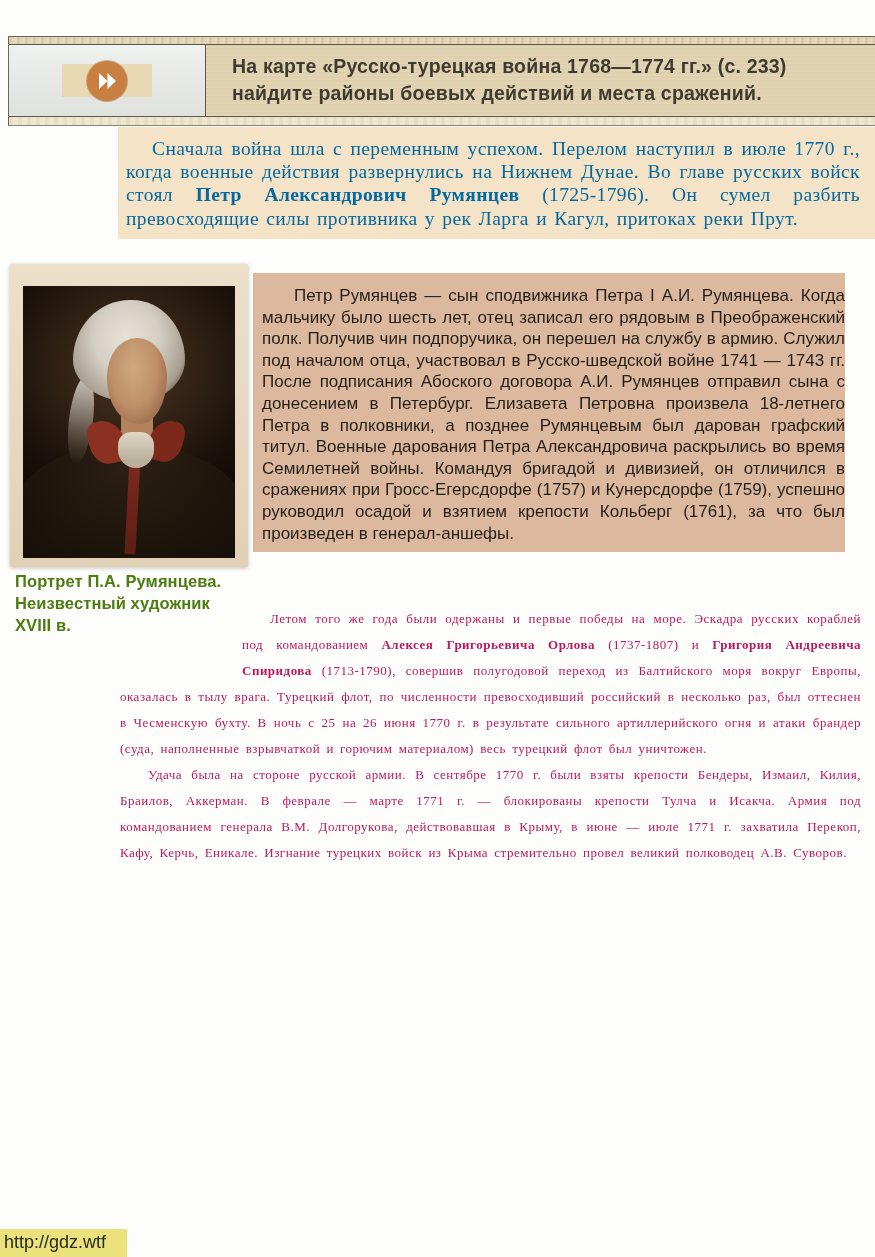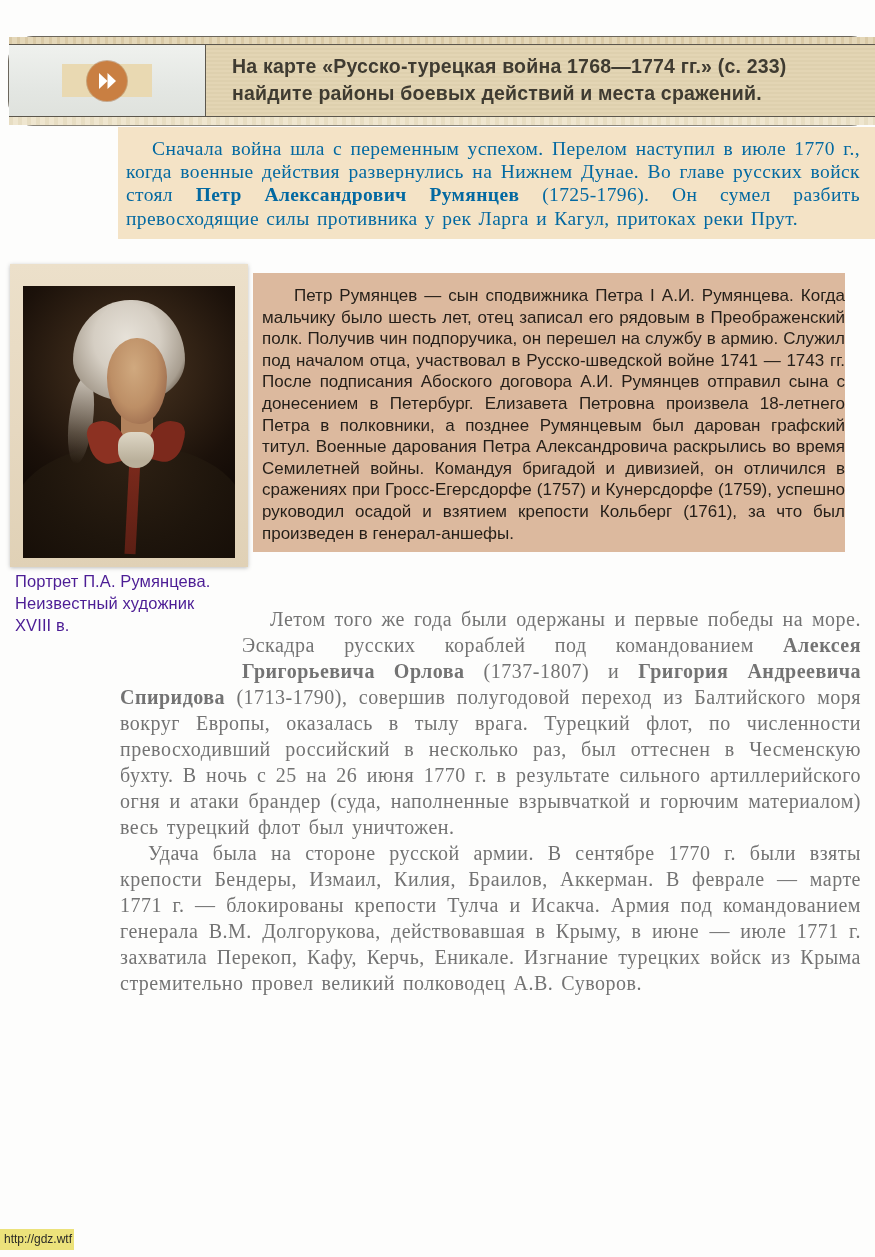--- a/index.html
+++ b/index.html
@@ -9,21 +9,20 @@
     background:#fdfdfc;
     overflow:hidden;
     font-family:"Liberation Serif", serif;
   }
 
   
   .banner{
     position:absolute;top:36px;left:8px;width:867px;
     border-top:1px solid #6b665c;border-bottom:1px solid #8a857a;border-left:1px solid #6b665c;
     background:#e3d5b5;
-    border-radius:25px;
   }
   .banner-edge{height:7px;background:repeating-linear-gradient(90deg,#d9c9a6 0 3px,#e4d7b8 3px 8px);}
   .banner-edge.top{border-bottom:1px solid #5c574d;}
   .banner-edge.bottom{border-top:1px solid #5c574d;background:repeating-linear-gradient(90deg,#e7ddc2 0 4px,#efe6cf 4px 9px);height:8px;}
   .banner-row{display:flex;align-items:stretch;}
   .banner-left{
     width:196px;flex:0 0 196px;
     background:linear-gradient(180deg,#eff1ee 0%,#e4e7e3 60%,#dfe2dd 100%);
     border-right:1px solid #5c574d;
     display:flex;align-items:center;justify-content:center;
@@ -76,49 +75,49 @@
     border-radius:30% 60% 20% 50%;transform:rotate(-14deg);}
   .p-collar-r{left:126px;top:134px;width:34px;height:42px;background:#7c291c;
     border-radius:60% 30% 50% 20%;transform:rotate(14deg);}
   .p-trim{left:104px;top:172px;width:11px;height:96px;transform:rotate(3deg);
     background:linear-gradient(180deg,#7c2a1c,#5c1f14);}
   .p-cravat{left:95px;top:146px;width:36px;height:36px;
     border-radius:40% 40% 55% 55%;
     background:linear-gradient(180deg,#ded7c6 0%,#b9af9a 80%);}
   .caption{
     position:absolute;left:15px;top:570px;width:218px;
-    font-family:"Liberation Sans", sans-serif;font-weight:normal;
-    font-size:16.5px;line-height:22px;color:#4c1d95;letter-spacing:0.1px;
+    font-family:"Liberation Sans", sans-serif;font-weight:bold;
+    font-size:16.5px;line-height:22px;color:#4d7c0f;letter-spacing:0.1px;
   }
 
   
   .bio{
     position:absolute;top:273px;left:253px;width:592px;box-sizing:border-box;
     background:#dcb99e;
     padding:12px 0 8px 9px;
     font-family:"Liberation Sans", sans-serif;
     font-size:17px;line-height:21.6px;
     text-align:justify;text-indent:32px;color:#241e18;
   }
 
   
   .main{
     position:absolute;top:606px;left:120px;width:741px;
-    font-size:20px;line-height:26px;letter-spacing:0.5px;word-spacing:2.5px;
-    text-align:justify;color:#737373;
+    font-size:13px;line-height:26px;letter-spacing:0.5px;word-spacing:2.5px;
+    text-align:justify;color:#be185d;
   }
   .main p{margin:0;text-indent:28px;}
   .wrap-spacer{float:left;width:122px;height:53px;}
 
   
   .watermark{
     position:absolute;left:0;top:1229px;
     background:#ece27b;color:#2a2a26;
-    font-family:"Liberation Sans", sans-serif;font-size:12px;
-    padding:3px 2px 4px 4px;text-decoration:none;
+    font-family:"Liberation Sans", sans-serif;font-size:18px;
+    padding:3px 21px 4px 4px;text-decoration:none;
   }
 </style>
 </head>
 <body>
 
 <div class="banner">
   <div class="banner-edge top"></div>
   <div class="banner-row">
     <div class="banner-left">
       <div class="icon-band">

